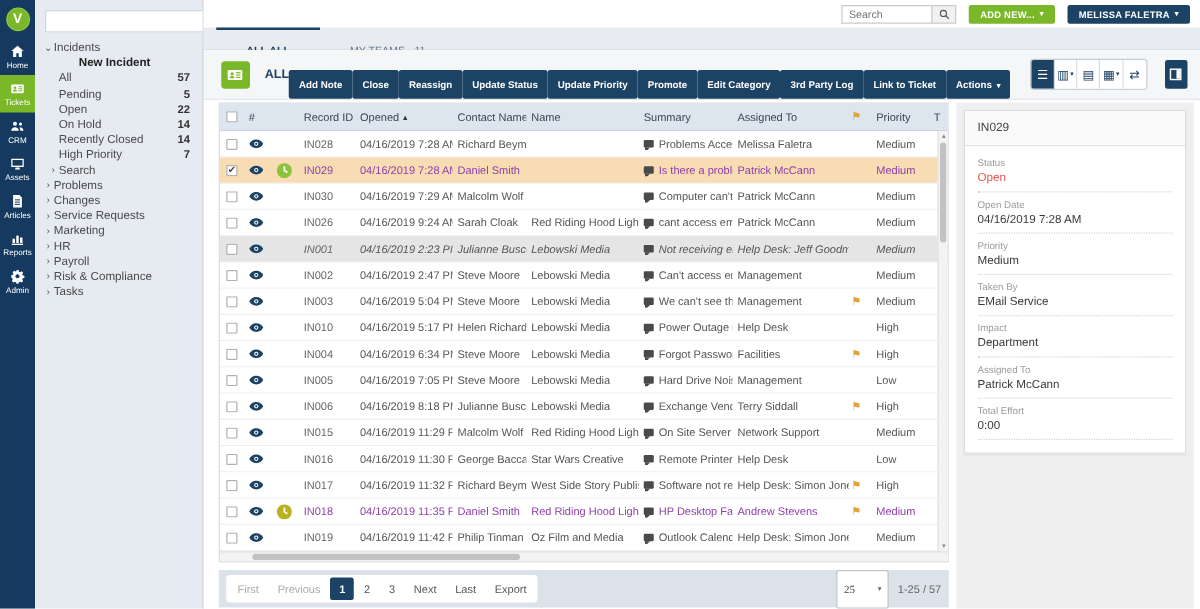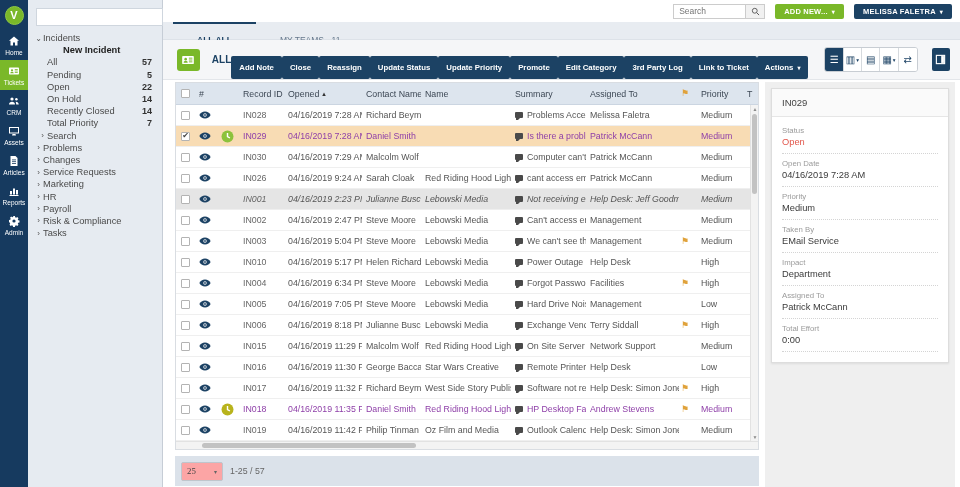--- a/index.html
+++ b/index.html
@@ -113,21 +113,21 @@
   .hscroll { height:8px; flex:0 0 8px; background:#f3f3f3; border-top:1px solid #e2e2e2; position:relative; }
   .hthumb { position:absolute; top:1px; left:26px; width:214px; height:5px; background:#c2c2c2; border-radius:3px; }
 
   
   .pagerbar { margin-top:6px; height:30px; flex:0 0 30px; background:#dbe2ea; display:flex; align-items:center; justify-content:space-between; padding:0 6px; }
   .pager { background:#fff; border-radius:3px; padding:2px; display:flex; align-items:center; gap:1px; }
   .pbtn { height:18px; min-width:18px; padding:0 7px; display:flex; align-items:center; justify-content:center; font-size:8.8px; color:#555; border-radius:2px; cursor:pointer; white-space:nowrap; }
   .pbtn.disabled { color:#aaa; }
   .pbtn.current { background:#1c4264; color:#fff; font-weight:bold; }
   .pager-right { display:flex; align-items:center; gap:7px; }
-  .pagesize { width:42px; height:19px; background:#fca5a5; border:1px solid #bfc5cc; border-radius:2px; display:flex; align-items:center; justify-content:space-between; padding:0 5px; font-size:8.8px; color:#444; cursor:pointer;font-family:Liberation Serif, serif; }
+  .pagesize { width:42px; height:31px; background:#ffffff; border:1px solid #bfc5cc; border-radius:2px; display:flex; align-items:center; justify-content:space-between; padding:0 5px; font-size:8.8px; color:#444; cursor:pointer;font-family:Liberation Serif, serif; }
   .pagesize .caret { font-size:6px; color:#666; }
   .range { font-size:8.8px; color:#666; }
 
   
   .detail-region { margin-left:6px; width:190px; flex:0 0 190px; background:#efefef; padding:6px; }
   .detail-card { background:#fff; border:1px solid #ddd; box-shadow:0 1px 2px rgba(0,0,0,.08); }
   .dhead { padding:8px 10px; background:#fafafa; border-bottom:1px solid #e6e6e6; font-size:9.5px; color:#444; }
   .dfields { padding:4px 10px 10px; }
   .dfield { padding:5px 0 6px; border-bottom:1px dotted #d4d4d4; }
   .dlabel { font-size:7.8px; color:#9b9b9b; }
@@ -275,21 +275,21 @@
         </div>
 
         <div class="tree-item l2">
           <span class="chev"></span>
           <span class="t-label">Recently Closed</span>
           <span class="t-count">14</span>
         </div>
 
         <div class="tree-item l2">
           <span class="chev"></span>
-          <span class="t-label">Total Priority</span>
+          <span class="t-label">High Priority</span>
           <span class="t-count">7</span>
         </div>
 
         <div class="tree-item l2">
           <span class="chev">›</span>
           <span class="t-label">Search</span>
           <span class="t-count"></span>
         </div>
 
         <div class="tree-item l1">
@@ -985,20 +985,38 @@
               <div class="varr down">▼</div>
             </div>
           </div>
 
           <div class="hscroll">
             <div class="hthumb"></div>
           </div>
         </div>
 
         <div class="pagerbar">
+          <div class="pager">
+
+              <div class="pbtn disabled">First</div>
+
+              <div class="pbtn disabled">Previous</div>
+
+              <div class="pbtn current">1</div>
+
+              <div class="pbtn">2</div>
+
+              <div class="pbtn">3</div>
+
+              <div class="pbtn">Next</div>
+
+              <div class="pbtn">Last</div>
+
+              <div class="pbtn">Export</div>
+            </div>
           <div class="pager-right">
             <div class="pagesize">
               <span>25</span>
               <span class="caret">▾</span>
             </div>
             <span class="range">1-25 / 57</span>
           </div>
         </div>
       </div>
 

